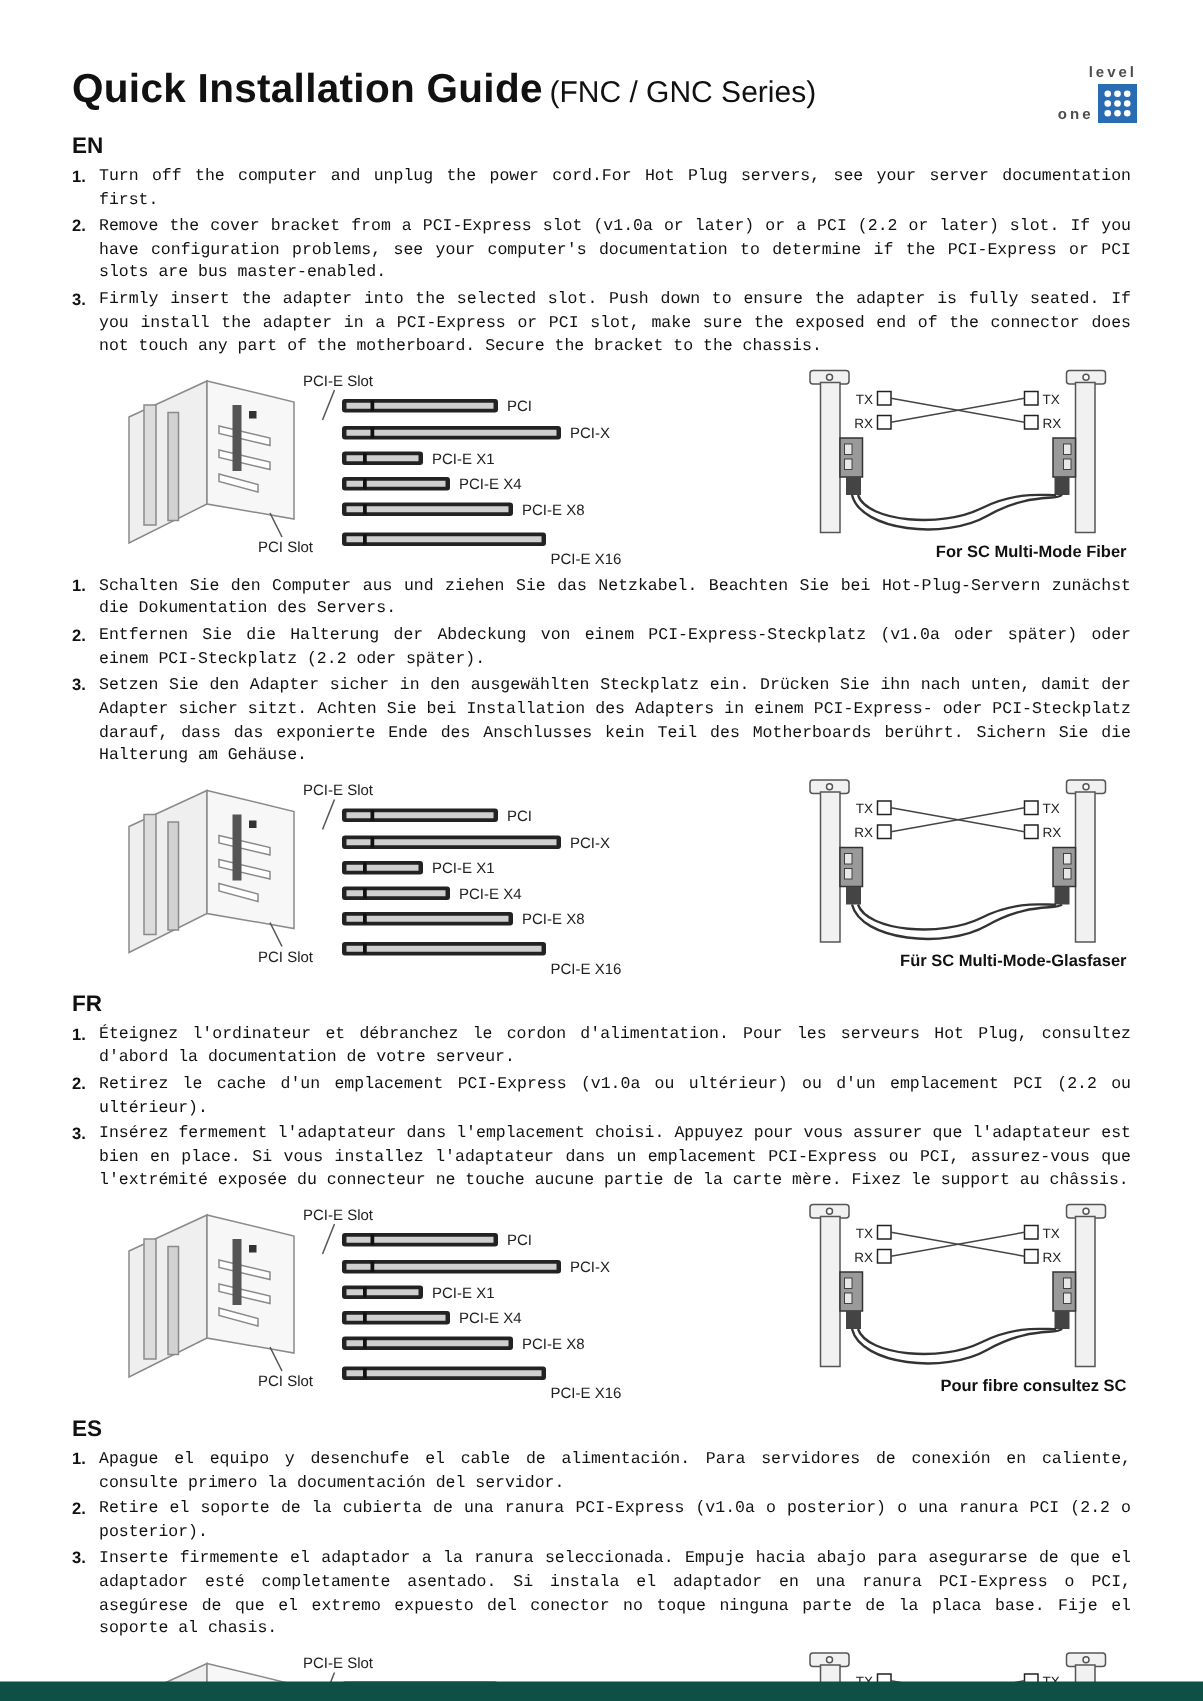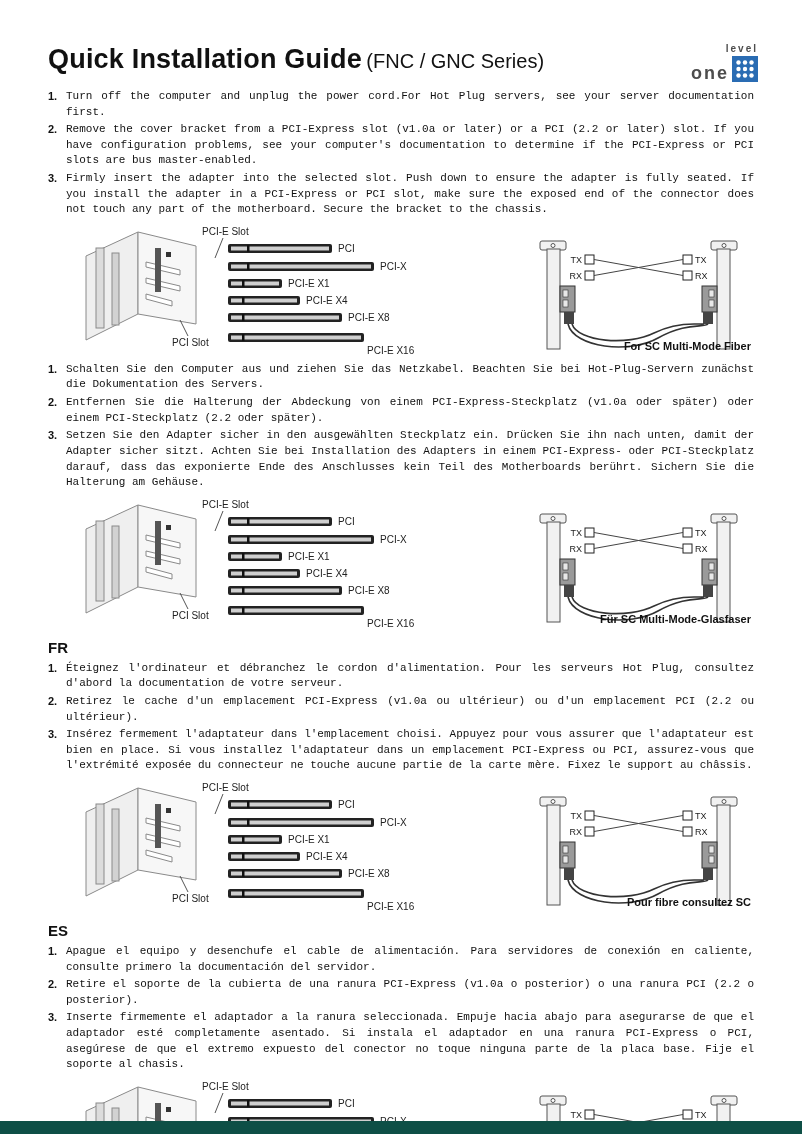--- a/index.html
+++ b/index.html
@@ -12,36 +12,36 @@
   .page { position: absolute; inset: 0; padding: 44px 48px 0 48px; }
 
   
   .title-line { margin-bottom: 14px; }
   .doc-title { font-size: 27px; font-weight: bold; letter-spacing: 0.2px; }
   .doc-series { font-size: 20px; font-weight: normal; }
 
   .logo { position: absolute; top: 44px; right: 44px; color: #4d4d4d; font-weight: bold; }
   .logo-level { font-size: 10px; letter-spacing: 2px; text-align: right; line-height: 1; margin-bottom: 2px; }
   .logo-row { display: flex; justify-content: flex-end; align-items: flex-end; gap: 3px; }
-  .logo-one { font-size: 18px; letter-spacing: 2px; line-height: 1; }
+  .logo-one { font-size: 10px; letter-spacing: 2px; line-height: 1; }
   .logo-square svg { display: block; }
 
   
   .lang-section { margin-bottom: 2px; }
   .lang-heading { font-size: 15px; font-weight: bold; margin: 6px 0 5px 0; }
   .steps { }
   .step { display: flex; margin-bottom: 2px; font-size: 11px; line-height: 1.42; }
   .step-num { flex: 0 0 18px; font-weight: bold; }
   .step-text { flex: 1; text-align: justify; font-family: Liberation Mono, monospace; }
 
   
   .diagram-area { position: relative; height: 138px; margin-top: 4px; }
   .tpl-target { position: absolute; inset: 0; }
   .slot-svg { position: absolute; left: 28px; top: 0; }
-  .fiber-wrap { position: absolute; left: 478px; top: 16px; }
+  .fiber-wrap { position: absolute; left: 478px; top: 0; }
   .fiber-caption {
     position: absolute; left: 478px; top: 118px; width: 225px;
     text-align: right; font-size: 11px; font-weight: bold;
   }
   .dlabel { font-size: 10px; fill: #222; font-family: "Liberation Sans", sans-serif; }
   .flabel { font-size: 9px; fill: #222; font-family: "Liberation Sans", sans-serif; }
 
   
   .bottom-bar {
     position: absolute; left: 0; right: 0; bottom: 0; height: 13px;
@@ -73,20 +73,21 @@
       </span>
     </div>
   </div>
 
   <div class="title-line">
     <span class="doc-title">Quick Installation Guide</span>
     <span class="doc-series">(FNC / GNC Series)</span>
   </div>
 
   <div class="lang-section">
+    <div class="lang-heading">EN</div>
     <div class="steps">
       <div class="step">
           <span class="step-num">1.</span>
           <span class="step-text">Turn off the computer and unplug the power cord.For Hot Plug servers, see your server documentation first.</span>
         </div>
       <div class="step">
           <span class="step-num">2.</span>
           <span class="step-text">Remove the cover bracket from a PCI-Express slot (v1.0a or later) or a PCI (2.2 or later) slot. If you have configuration problems, see your computer's documentation to determine if the PCI-Express or PCI slots are bus master-enabled.</span>
         </div>
       <div class="step">

